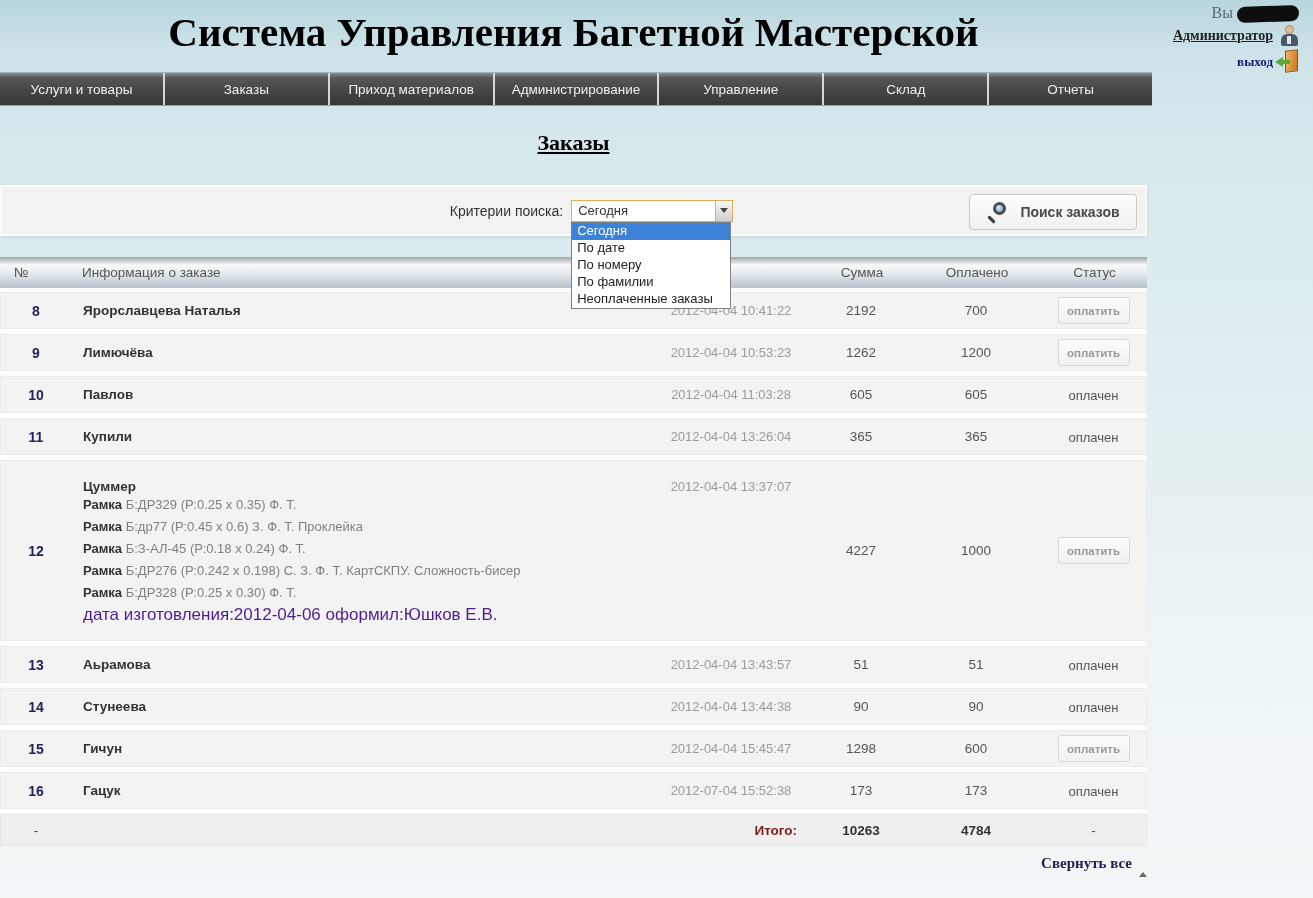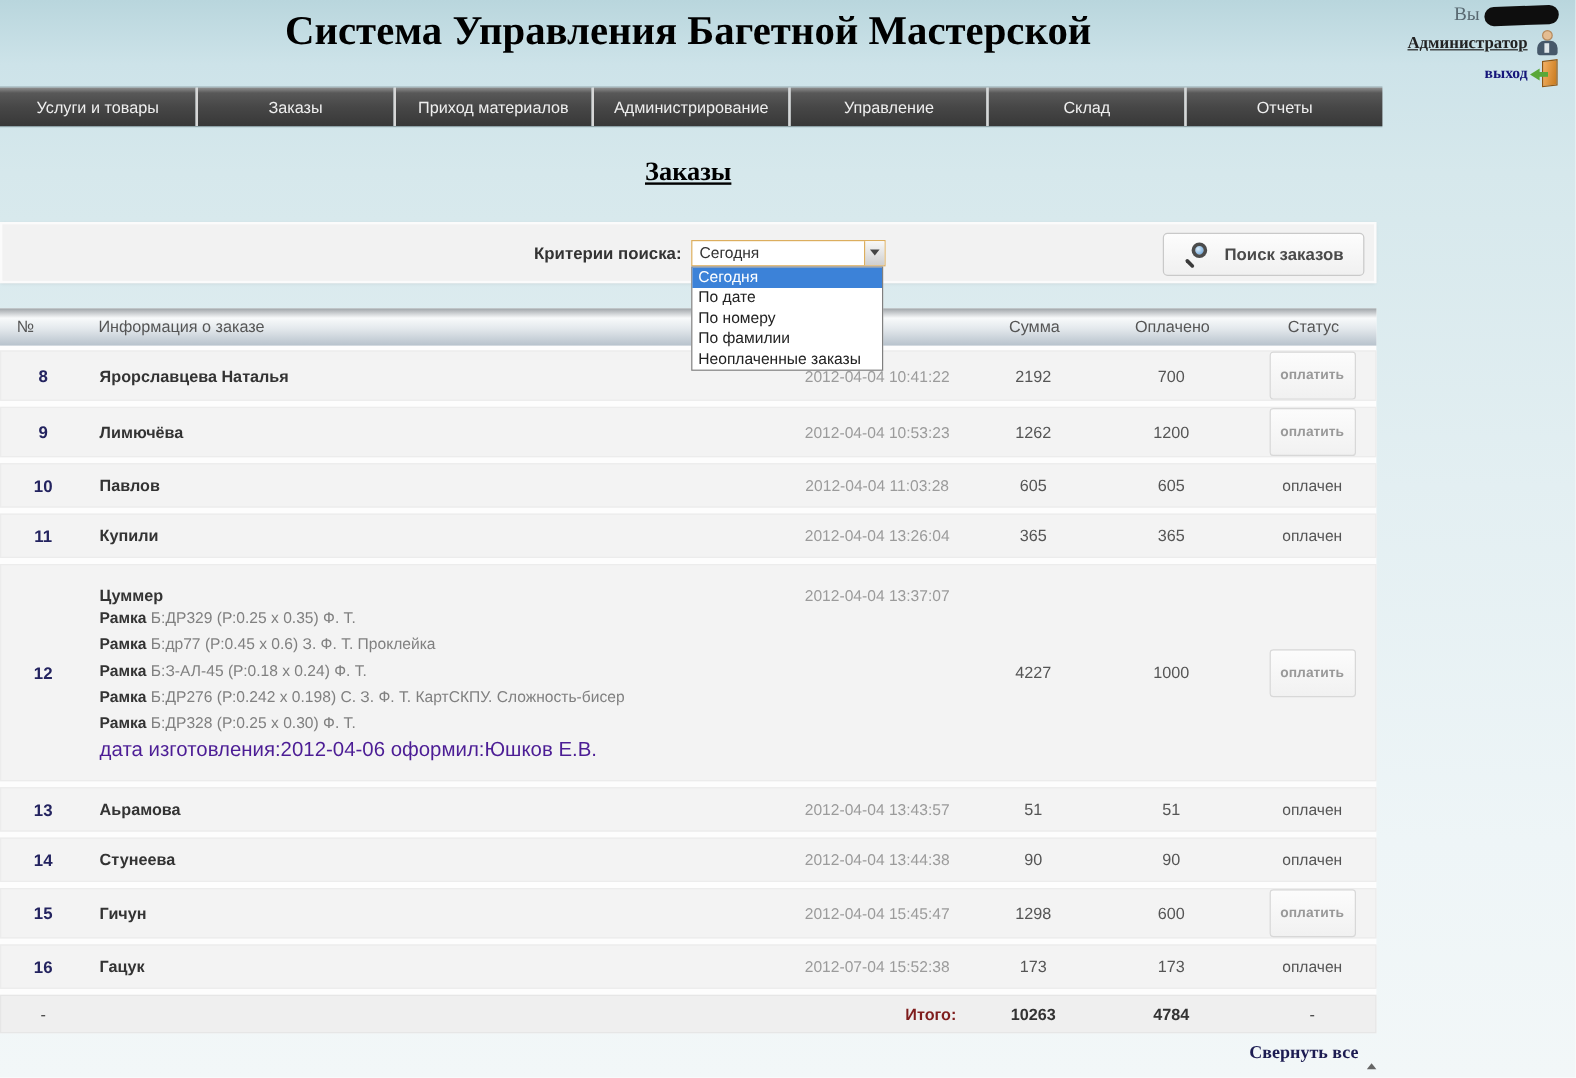--- a/index.html
+++ b/index.html
@@ -5,21 +5,21 @@
   * { margin:0; padding:0; box-sizing:border-box; }
   body {
     width:1313px; height:898px; overflow:hidden;
     font-family:"Liberation Sans", sans-serif;
     background:linear-gradient(180deg,#b9d6dd 0%,#cde3e9 6%,#d6e8ec 16%,#e3eff2 45%,#eef5f7 78%,#f2f7f8 100%);
   }
   
   .top-area { position:relative; height:72px; }
   .app-title {
     width:1147px; text-align:center; padding-top:8px;
-    font-family:"Liberation Serif", serif; font-weight:bold; font-size:34px; color:#000;
+    font-family:"Liberation Serif", serif; font-weight:bold; font-size:41px; color:#000;
   }
   .user-box { position:absolute; top:4px; right:14px; text-align:right; font-family:"Liberation Serif", serif; }
   .user-line1 { font-size:16px; color:#5a6a72; margin-bottom:3px; }
   .redact { display:inline-block; vertical-align:middle; width:62px; height:16px; background:#0e0e0e; border-radius:9px; transform:rotate(-2deg); }
   .user-line2 { margin-bottom:2px; }
   .admin-link { font-size:14px; font-weight:bold; color:#222; text-decoration:underline; cursor:pointer; margin-right:6px; }
   .logout-link { font-size:13px; font-weight:bold; color:#16167a; cursor:pointer; margin-right:2px; }
   .person-icon { display:inline-block; position:relative; width:20px; height:22px; vertical-align:middle; }
   .p-head { position:absolute; top:0; left:6px; width:9px; height:9px; border-radius:50%; background:#e4bd92; border:1px solid #b58a5d; }
   .p-body { position:absolute; bottom:1px; left:2px; width:17px; height:12px; border-radius:6px 6px 2px 2px; background:#46586a; }
@@ -41,21 +41,21 @@
   .page-heading span {
     font-family:"Liberation Serif", serif; font-size:22px; font-weight:bold; color:#000; text-decoration:underline;
   }
   
   .search-panel {
     position:relative; width:1147px; height:51px; margin-top:29px;
     background:#f2f2f2; border:2px solid #fbfbfb; box-shadow:0 1px 3px rgba(0,0,0,0.10);
     display:flex; align-items:center; justify-content:center;
   }
   .search-center { display:flex; align-items:center; position:relative; left:18px; }
-  .search-label { font-size:14px; font-weight:bold; color:#333; margin-right:8px; }
+  .search-label { font-size:14px; font-weight:normal; color:#333; margin-right:8px; }
   .select-wrap {
     position:relative; width:162px; height:22px; background:#fff;
     border:1px solid #dcae5e; display:flex; align-items:center; padding-left:6px;
     font-size:13px; color:#333; cursor:pointer;
   }
   .select-arrow {
     position:absolute; right:0; top:0; bottom:0; width:17px;
     background:linear-gradient(180deg,#f8f8f8,#cfcfcf); border-left:1px solid #dcae5e;
     display:flex; align-items:center; justify-content:center;
   }
@@ -92,21 +92,21 @@
     display:grid; grid-template-columns:70px 1fr 160px 100px 130px 105px; align-items:center;
     background:#f3f3f3; min-height:37px; margin-bottom:5px; border:1px solid #ececec;
   }
   .c-num { text-align:center; font-weight:bold; font-size:14px; color:#23235f; }
   .c-info { padding-left:12px; }
   .o-name { font-weight:bold; font-size:13.5px; color:#333; }
   .c-date { text-align:center; font-size:13px; color:#9b9b9b; }
   .c-sum, .c-paid { text-align:center; font-size:13.5px; color:#555; }
   .c-status { text-align:center; }
   .pay-btn {
-    width:72px; height:40px; background:linear-gradient(180deg,#fcfcfc,#f1f1f1);
+    width:72px; height:27px; background:linear-gradient(180deg,#fcfcfc,#f1f1f1);
     border:1px solid #d8d8d8; border-radius:3px; font-family:"Liberation Sans", sans-serif;
     font-size:11.5px; font-weight:bold; color:#999; cursor:pointer;
   }
   .paid-label { font-size:13px; color:#555; }
   .row.expanded .c-info { align-self:stretch; padding:18px 0 14px 12px; }
   .row.expanded .c-date { align-self:start; padding-top:18px; }
   .o-details { line-height:22px; font-size:13px; }
   .detail-line b { color:#333; }
   .detail-line span { color:#808080; }
   .detail-note { color:#4c1d95; line-height:22px; font-size:17px; }

